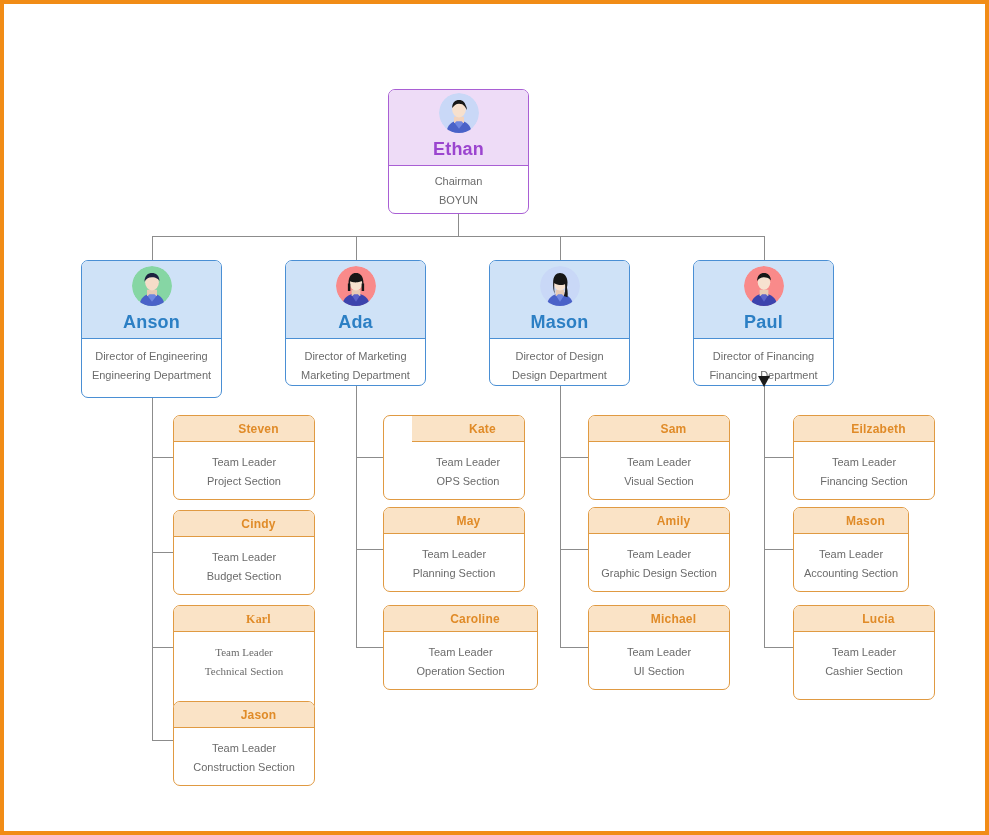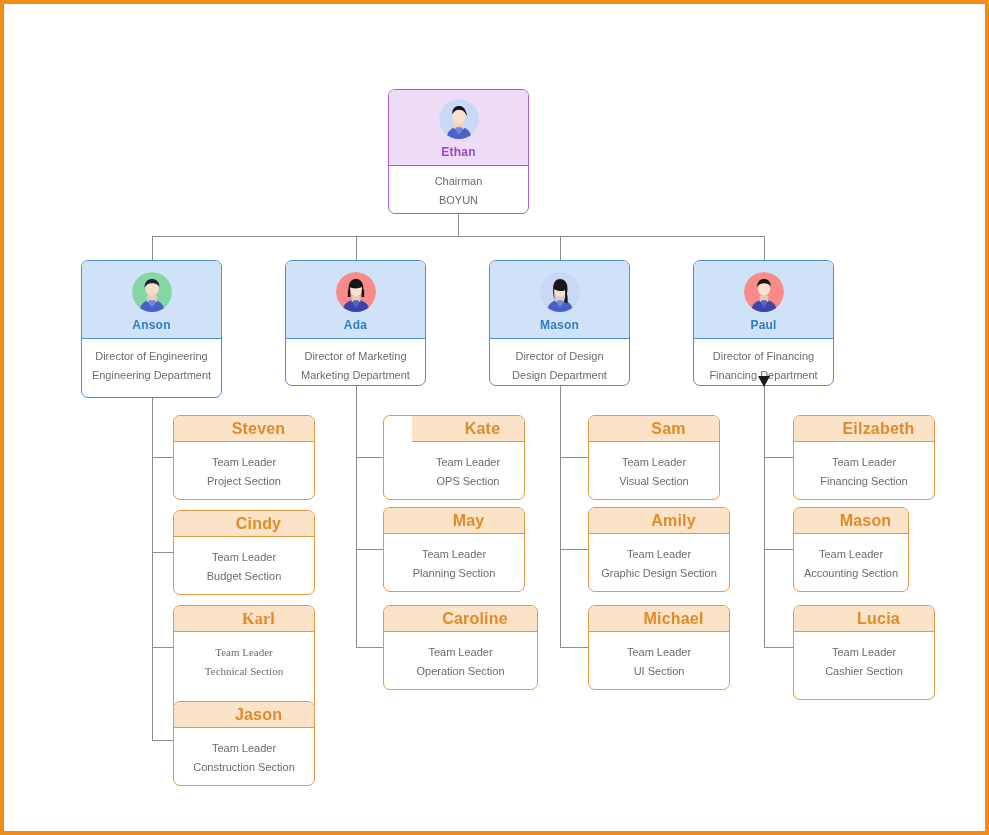--- a/index.html
+++ b/index.html
@@ -45,21 +45,21 @@
     background: #ffffff;
   }
   .node-head {
     box-sizing: border-box;
     display: flex;
     flex-direction: column;
     align-items: center;
     justify-content: flex-end;
   }
   .node-name {
-    font-size: 12px;
+    font-size: 18px;
     font-weight: 600;
     letter-spacing: .2px;
     line-height: 1;
   }
   .node-body {
     box-sizing: border-box;
     display: flex;
     flex-direction: column;
     align-items: center;
     justify-content: center;
@@ -99,21 +99,21 @@
   .node.lead {
     border: 1.4px solid #e09a42;
   }
   .node.lead .node-head {
     background: #fae3c6;
     border-bottom: 1.2px solid #e09a42;
     height: 26px;
     justify-content: center;
     padding-bottom: 0;
   }
-  .node.lead .node-name { color: #e08b28; font-size: 16px; margin-left: 29px; }
+  .node.lead .node-name { color: #e08b28; font-size: 12px; margin-left: 29px; }
   .node.lead .node-body { height: 60px; }
 
   
   .avatar {
     width: 40px;
     height: 40px;
     border-radius: 50%;
     overflow: hidden;
     margin-bottom: 7px;
   }
@@ -331,21 +331,21 @@
     <div class="node lead" style="left:379px; top:601px; width:155px; height:85px;">
       <div class="node-head">
         <div class="node-name">Caroline</div>
       </div>
       <div class="node-body">
         <div>Team Leader</div>
         <div>Operation Section</div>
       </div>
     </div>
 
-    <div class="node lead" style="left:584px; top:411px; width:132px; height:85px;">
+    <div class="node lead" style="left:584px; top:411px; width:142px; height:85px;">
       <div class="node-head">
         <div class="node-name">Sam</div>
       </div>
       <div class="node-body">
         <div>Team Leader</div>
         <div>Visual Section</div>
       </div>
     </div>
 
     <div class="node lead" style="left:584px; top:503px; width:142px; height:85px;">

